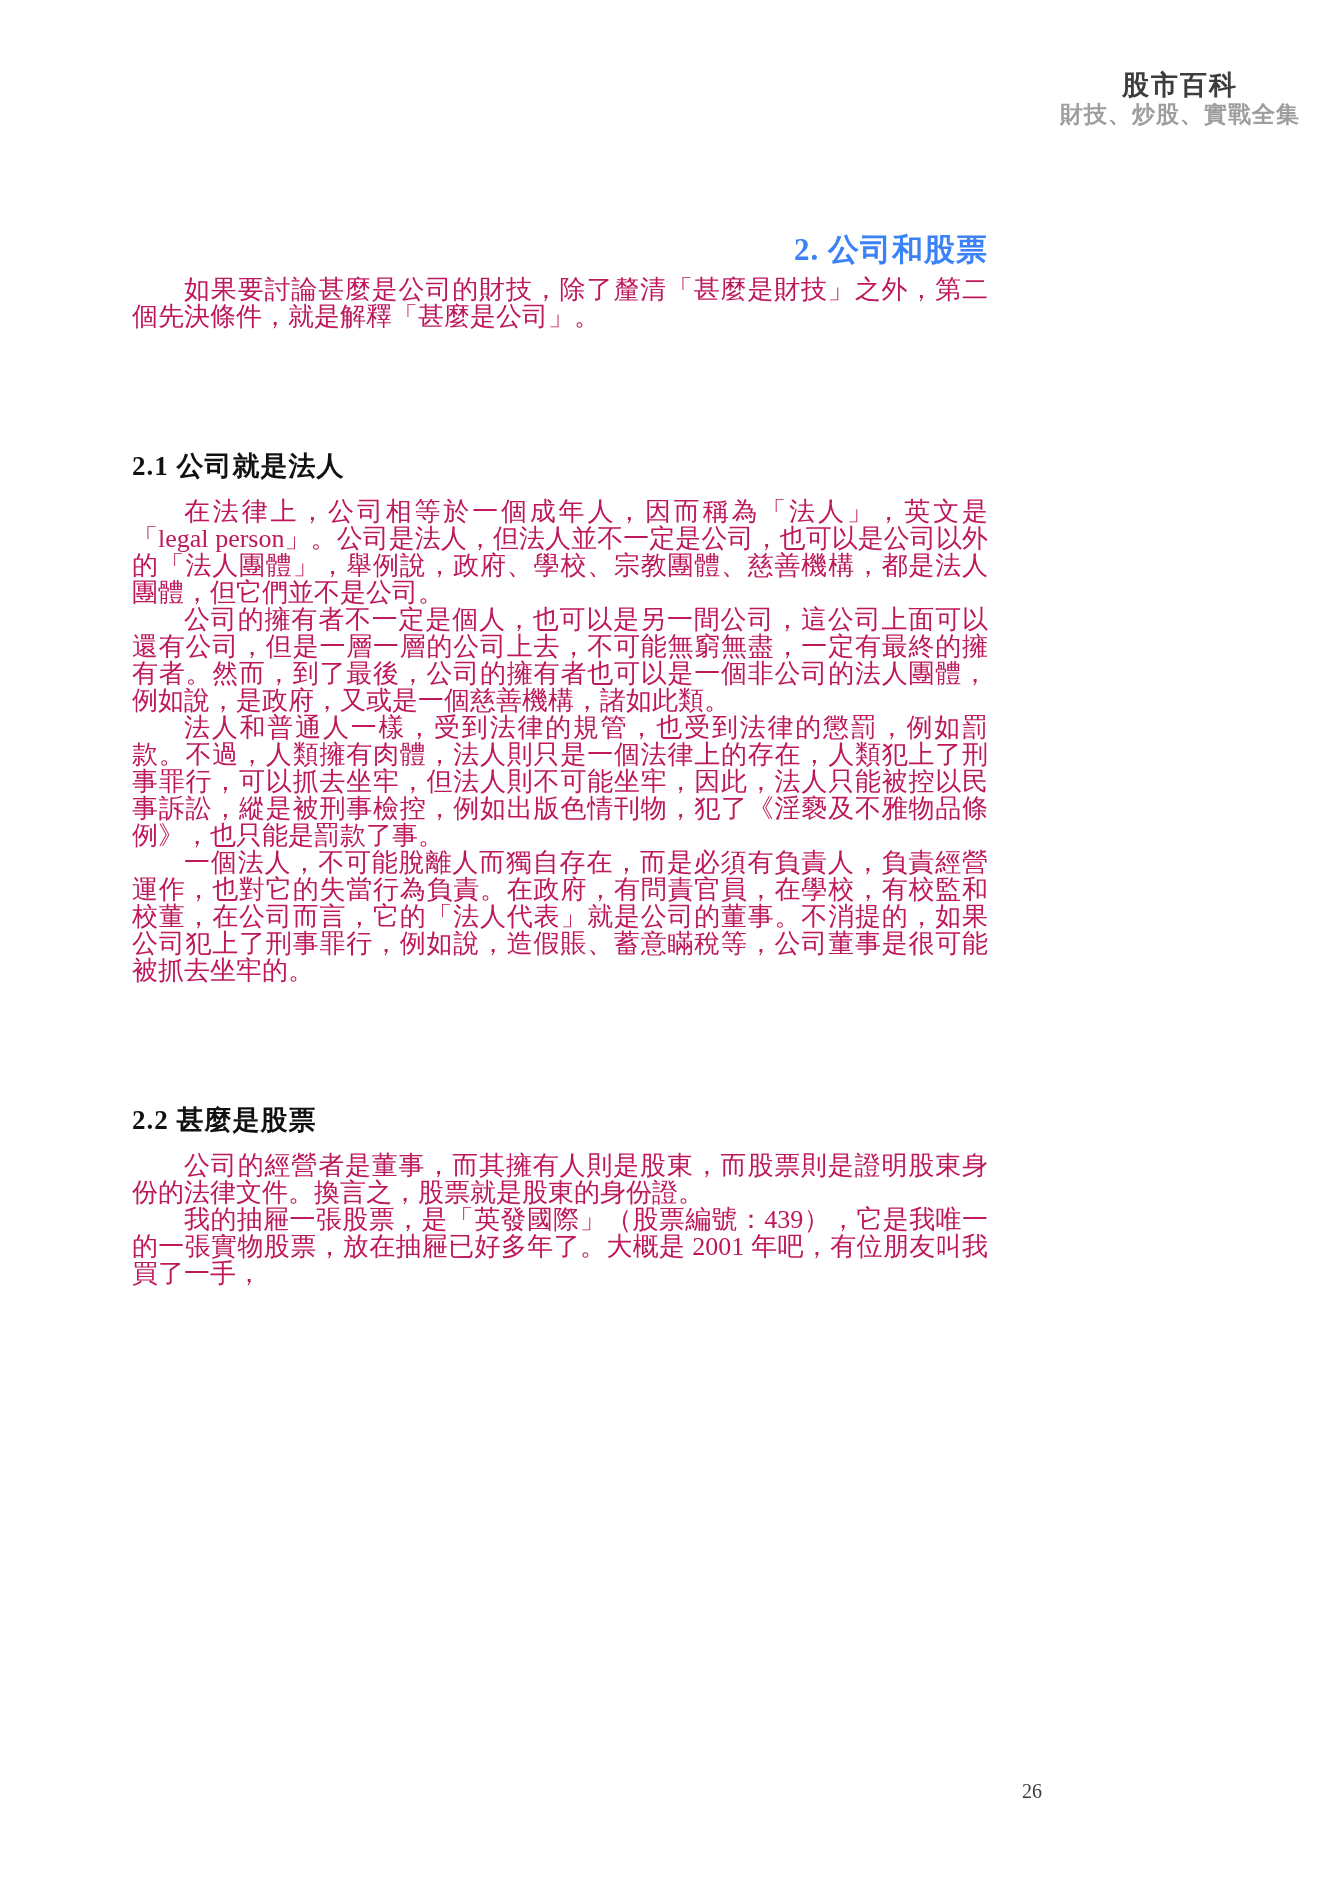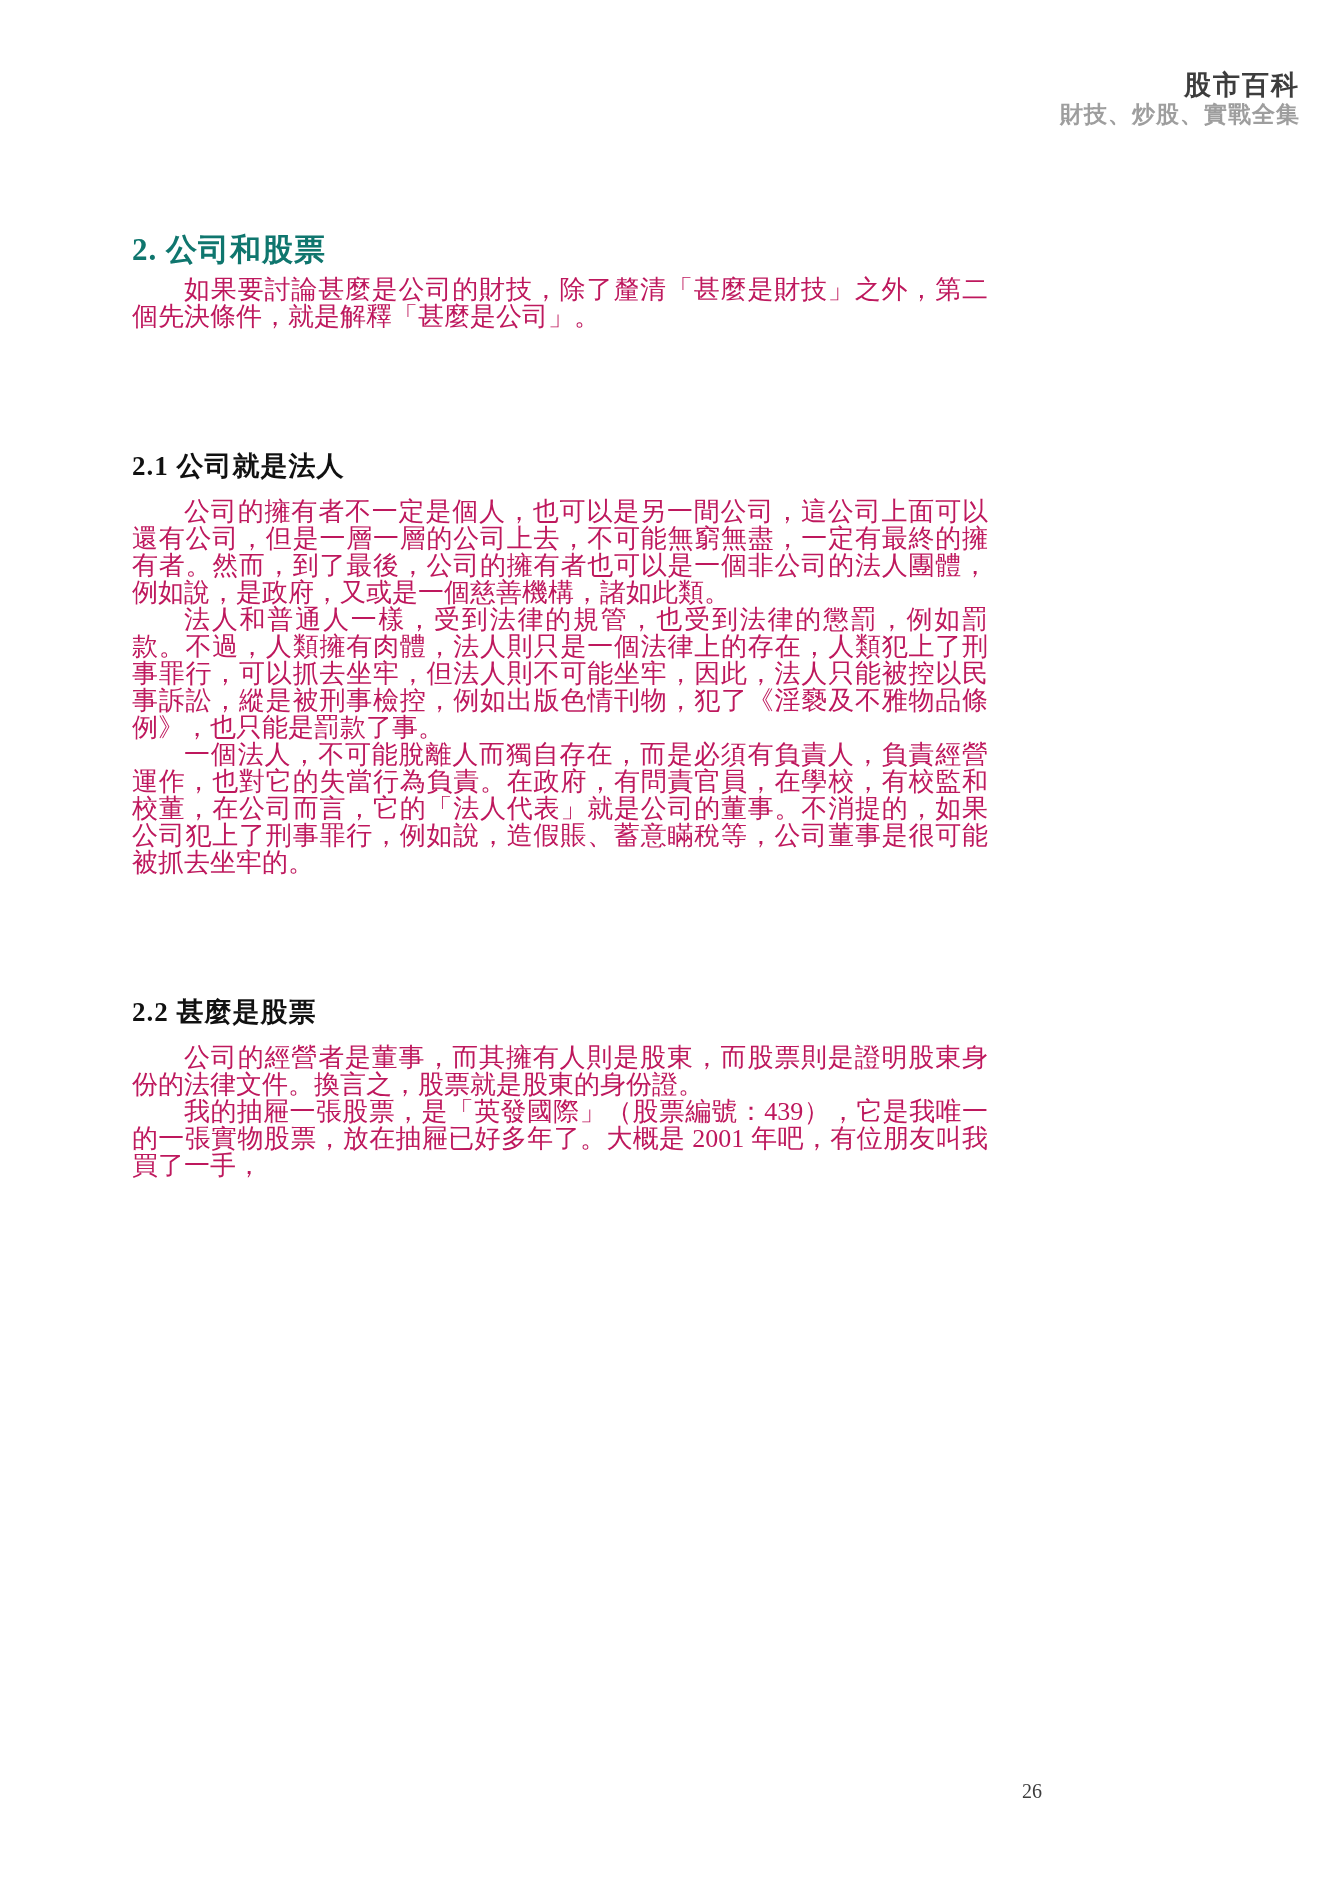--- a/index.html
+++ b/index.html
@@ -15,21 +15,21 @@
   .page {
     position: absolute;
     inset: 0;
     background: #ffffff;
   }
   
   .running-head {
     position: absolute;
     left: 1060px;
     top: 70px;
-    text-align: right;
+    text-align: center;
     line-height: 1.15;
     white-space: nowrap;
   }
   .running-head .series-title {
     font-size: 27px;
     font-weight: bold;
     color: #3d3d3d;
     letter-spacing: 2px;
   }
   .running-head .series-subtitle {
@@ -42,24 +42,25 @@
   
   .content {
     position: absolute;
     left: 132px;
     top: 228px;
     width: 856px;
   }
   .chapter-title {
     font-size: 31px;
     font-weight: bold;
-    color: #0f766e;
+    color: #3b82f6;
     line-height: 44px;
     margin-bottom: 4px;
     letter-spacing: 1px;
+    text-align: right;
   }
   .para {
     font-size: 26px;
     line-height: 27px;
     text-align: justify;
     text-justify: inter-ideograph;
     text-indent: 2em;
     color: #be185d;
   }
   .section-heading {
@@ -91,20 +92,21 @@
   </div>
 
   <div class="content">
 
     <h1 class="chapter-title">2. 公司和股票</h1>
 
     <p class="para">如果要討論甚麼是公司的財技，除了釐清「甚麼是財技」之外，第二個先決條件，就是解釋「甚麼是公司」。</p>
 
     <h2 class="section-heading">2.1 公司就是法人</h2>
 
+    <p class="para">在法律上，公司相等於一個成年人，因而稱為「法人」，英文是「legal person」。公司是法人，但法人並不一定是公司，也可以是公司以外的「法人團體」，舉例說，政府、學校、宗教團體、慈善機構，都是法人團體，但它們並不是公司。</p>
     <p class="para">公司的擁有者不一定是個人，也可以是另一間公司，這公司上面可以還有公司，但是一層一層的公司上去，不可能無窮無盡，一定有最終的擁有者。然而，到了最後，公司的擁有者也可以是一個非公司的法人團體，例如說，是政府，又或是一個慈善機構，諸如此類。</p>
     <p class="para">法人和普通人一樣，受到法律的規管，也受到法律的懲罰，例如罰款。不過，人類擁有肉體，法人則只是一個法律上的存在，人類犯上了刑事罪行，可以抓去坐牢，但法人則不可能坐牢，因此，法人只能被控以民事訴訟，縱是被刑事檢控，例如出版色情刊物，犯了《淫褻及不雅物品條例》，也只能是罰款了事。</p>
     <p class="para">一個法人，不可能脫離人而獨自存在，而是必須有負責人，負責經營運作，也對它的失當行為負責。在政府，有問責官員，在學校，有校監和校董，在公司而言，它的「法人代表」就是公司的董事。不消提的，如果公司犯上了刑事罪行，例如說，造假賬、蓄意瞞稅等，公司董事是很可能被抓去坐牢的。</p>
 
     <h2 class="section-heading">2.2 甚麼是股票</h2>
 
     <p class="para">公司的經營者是董事，而其擁有人則是股東，而股票則是證明股東身份的法律文件。換言之，股票就是股東的身份證。</p>
     <p class="para">我的抽屜一張股票，是「英發國際」（股票編號：439），它是我唯一的一張實物股票，放在抽屜已好多年了。大概是 2001 年吧，有位朋友叫我買了一手，</p>
 
   </div>

